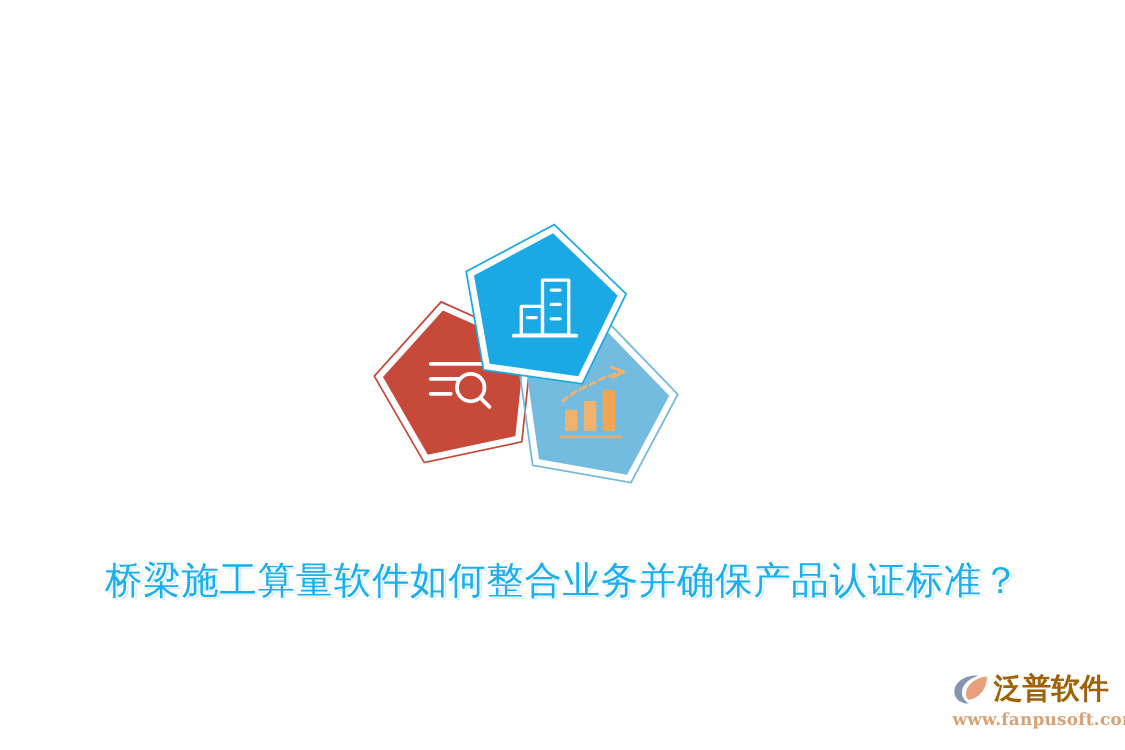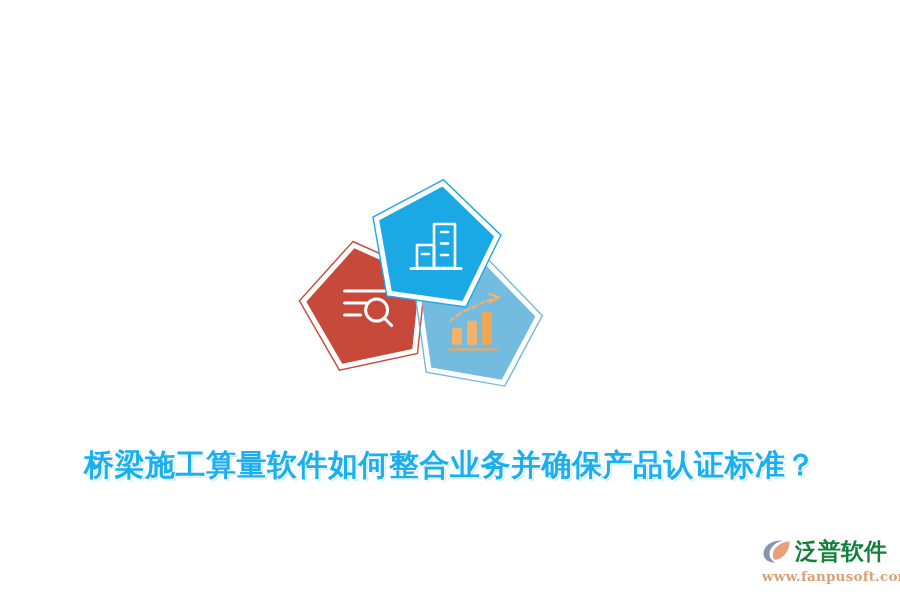--- a/index.html
+++ b/index.html
@@ -45,21 +45,21 @@
     left: 0;
     top: 424px;
     width: 900px;
     text-align: center;
   }
   .page-title {
     display: inline-block;
     font-family: "DejaVu Sans", "Liberation Sans", sans-serif;
     font-size: 30px;
     line-height: 42px;
-    font-weight: 700;
+    font-weight: 400;
     color: #1cafef;
     letter-spacing: 0.5px;
     text-shadow: 1px 1px 0 #ffffff, 2px 2px 1px rgba(180, 225, 245, 0.75);
     white-space: nowrap;
   }
 
   
   .watermark {
     position: absolute;
     left: 762px;
@@ -76,21 +76,21 @@
   .wm-mark {
     width: 30px;
     height: 28px;
     flex: 0 0 30px;
   }
   .wm-brand {
     font-family: "DejaVu Sans", "Liberation Sans", sans-serif;
     font-size: 23px;
     line-height: 28px;
     font-weight: 700;
-    color: #15803d;
+    color: #a16207;
     letter-spacing: 0px;
     white-space: nowrap;
   }
   .wm-url {
     font-family: "DejaVu Serif", "Liberation Serif", serif;
     font-size: 13.5px;
     line-height: 16px;
     font-weight: 700;
     color: #d8a277;
     letter-spacing: 0.2px;

